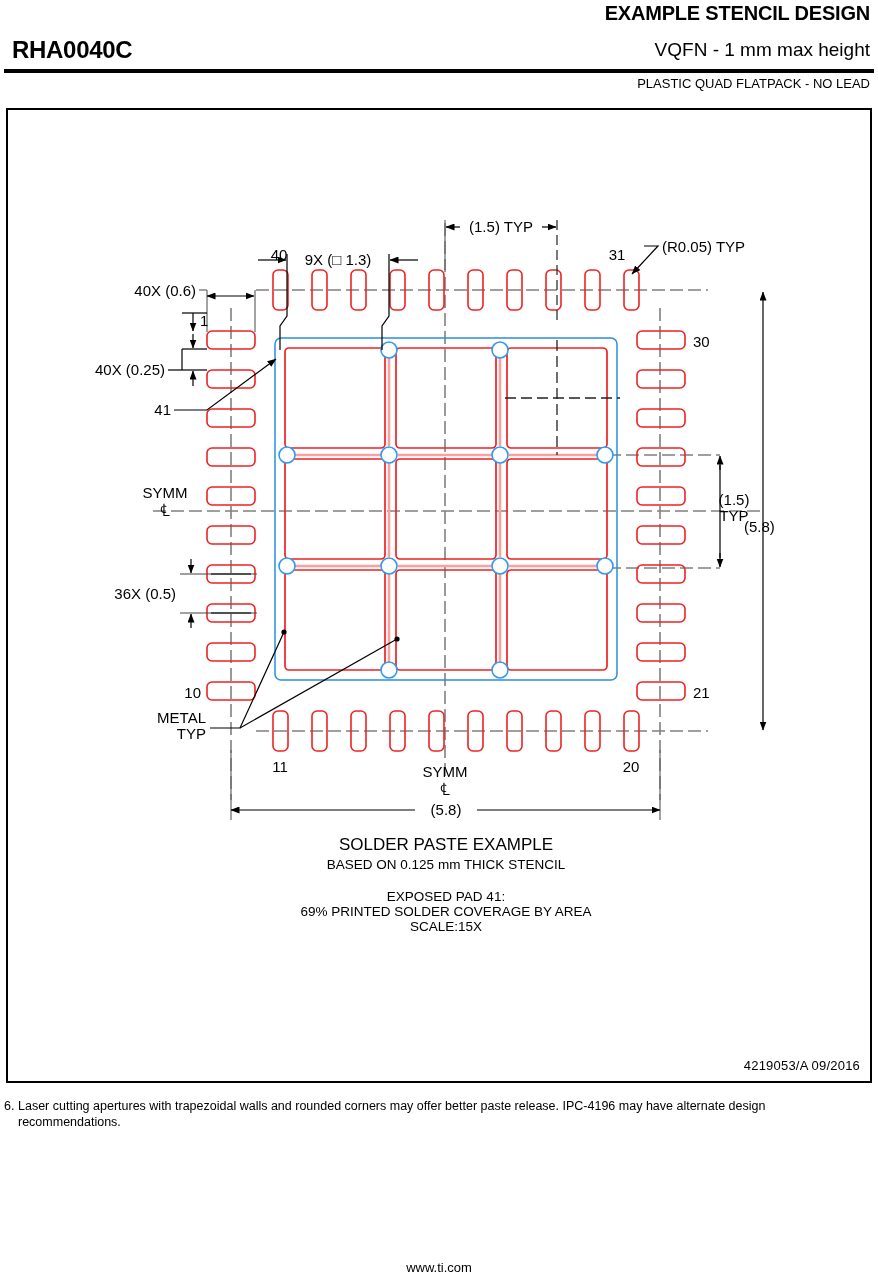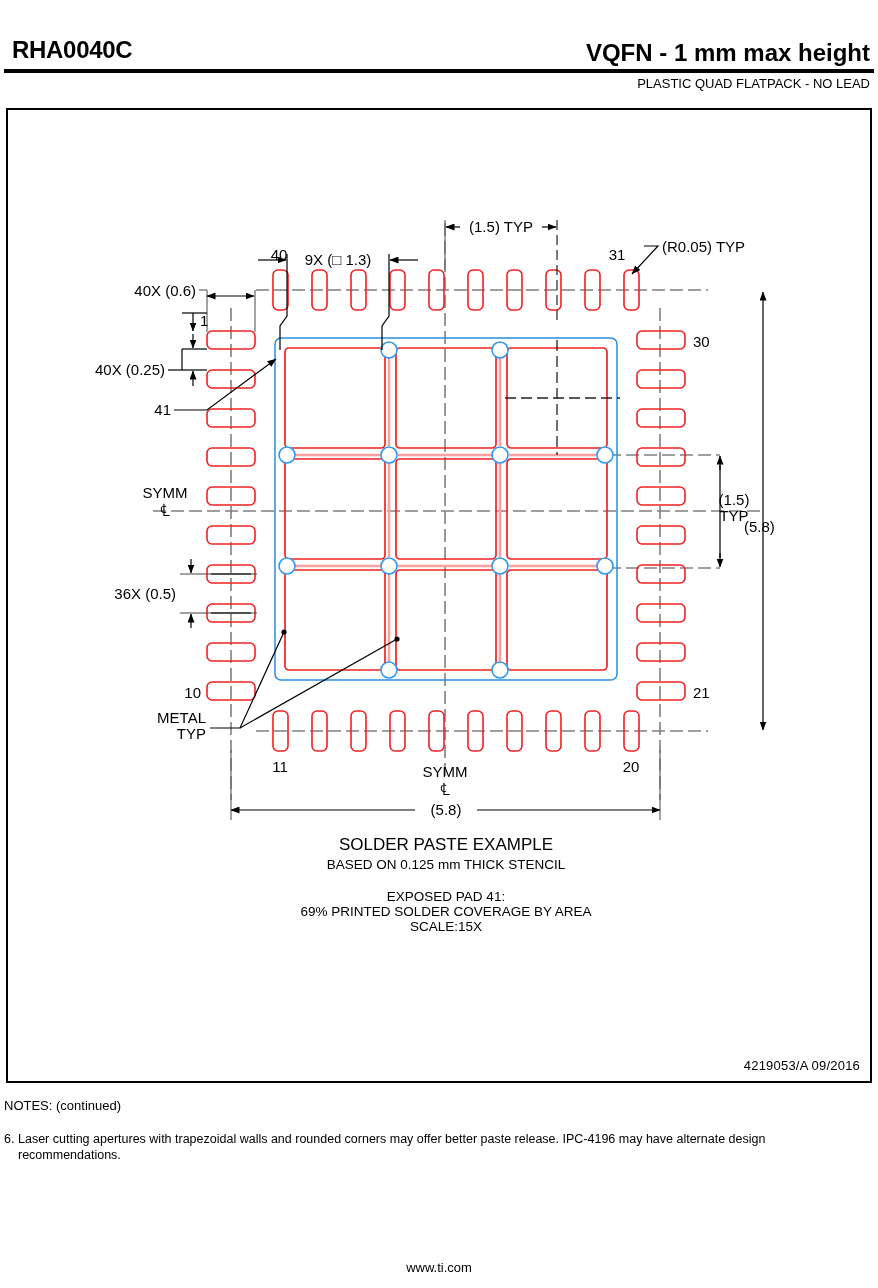--- a/index.html
+++ b/index.html
@@ -38,22 +38,22 @@
     top: 36px;
     font-size: 24px;
     font-weight: bold;
     letter-spacing: -0.3px;
     text-align: right;
   }
   .hdr-pkg {
     position: absolute;
     right: 8px;
     top: 39px;
-    font-size: 24px;
-    font-weight: bold;
+    font-size: 19px;
+    font-weight: normal;
     white-space: nowrap;
     margin-left: 8px;
   }
   .hdr-rule {
     position: absolute;
     left: 4px;
     top: 69px;
     width: 870px;
     height: 4px;
     background: #000;
@@ -133,20 +133,21 @@
   .t13 { font-size: 13.5px; }
   .t15 { font-size: 15px; }
   .t17 { font-size: 17px; }
   .tmid { text-anchor: middle; }
   .tend { text-anchor: end; }
 </style>
 </head>
 <body>
 
 <div id="header">
+  <div class="hdr-title">EXAMPLE STENCIL DESIGN</div>
   <div class="hdr-part">RHA0040C</div>
   <div class="hdr-pkg">VQFN - 1 mm max height</div>
   <div class="hdr-rule"></div>
   <div class="hdr-sub">PLASTIC QUAD FLATPACK - NO LEAD</div>
 </div>
 
 <div id="frame">
 
   <svg id="drawing-svg" width="862" height="971" viewBox="0 0 862 971">
 
@@ -397,21 +398,20 @@
     <text class="tmid t13" x="438" y="791">EXPOSED PAD 41:</text>
     <text class="tmid t13" x="438" y="806">69% PRINTED SOLDER COVERAGE BY AREA</text>
     <text class="tmid t13" x="438" y="821">SCALE:15X</text>
 
   </svg>
 
   <div class="dwg-number">4219053/A   09/2016</div>
 </div>
 
 <div id="notes">
-  <div class="notes-head">NOTES: (continued)</div>
   <div class="note-row">
     <div class="note-num">6.</div>
     <div class="note-text">Laser cutting apertures with trapezoidal walls and rounded corners may offer better paste release. IPC-4196 may have alternate design recommendations.</div>
   </div>
 </div>
 
 <div id="footer">
   <span>www.ti.com</span>
 </div>
 

